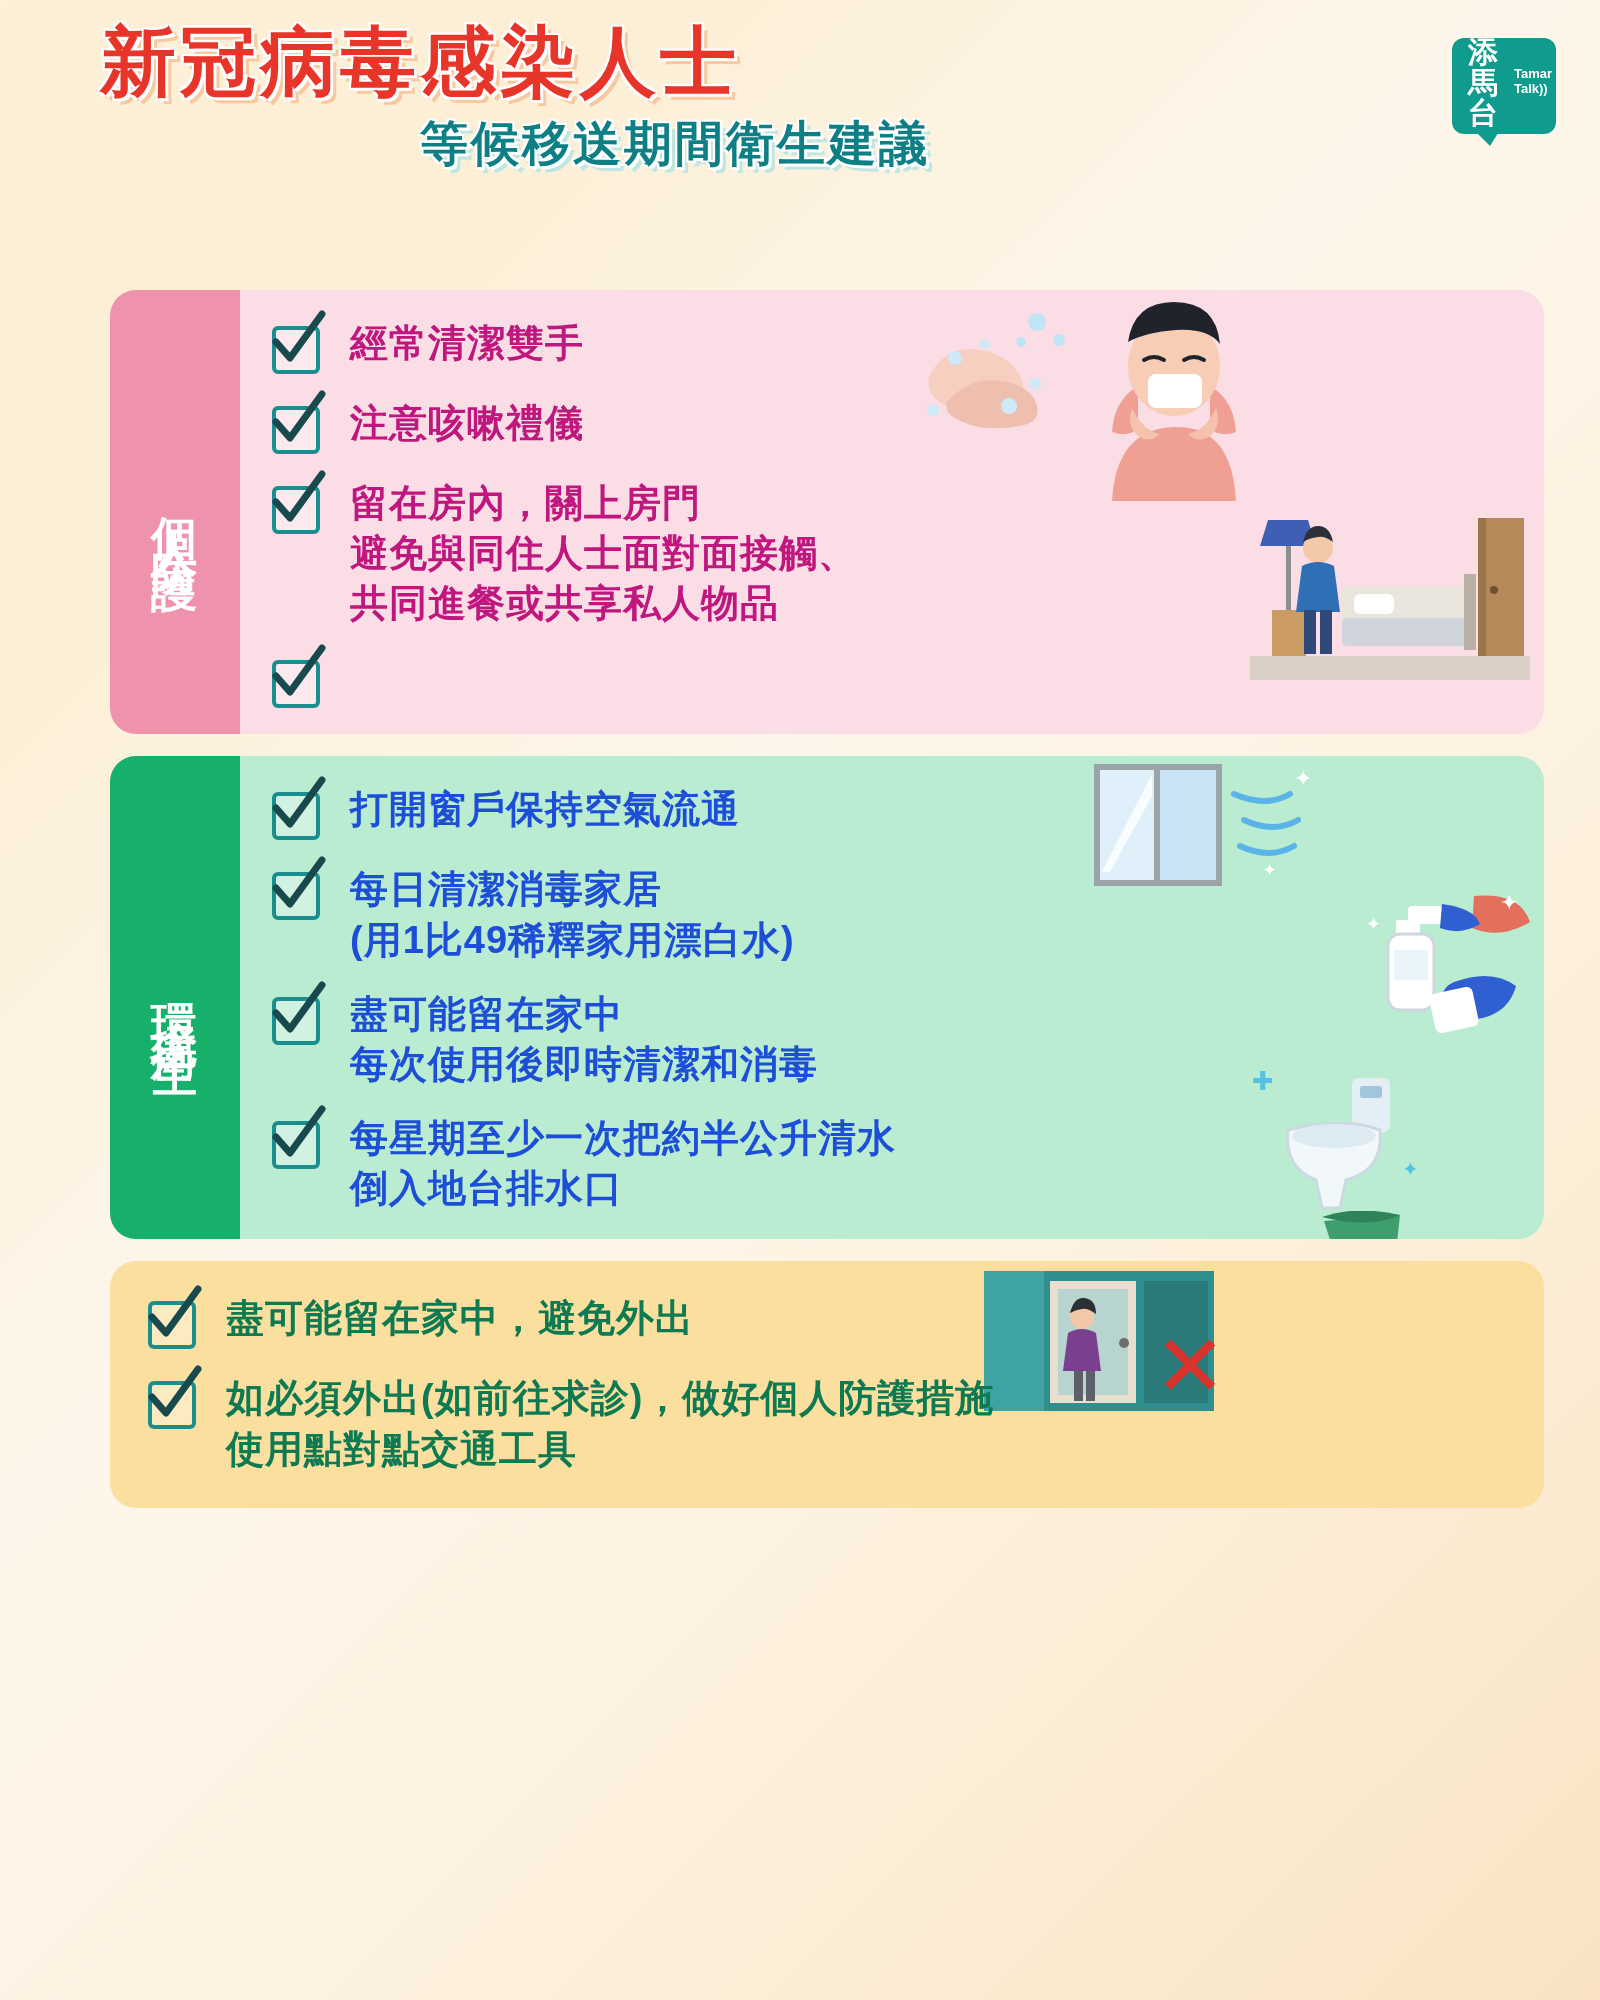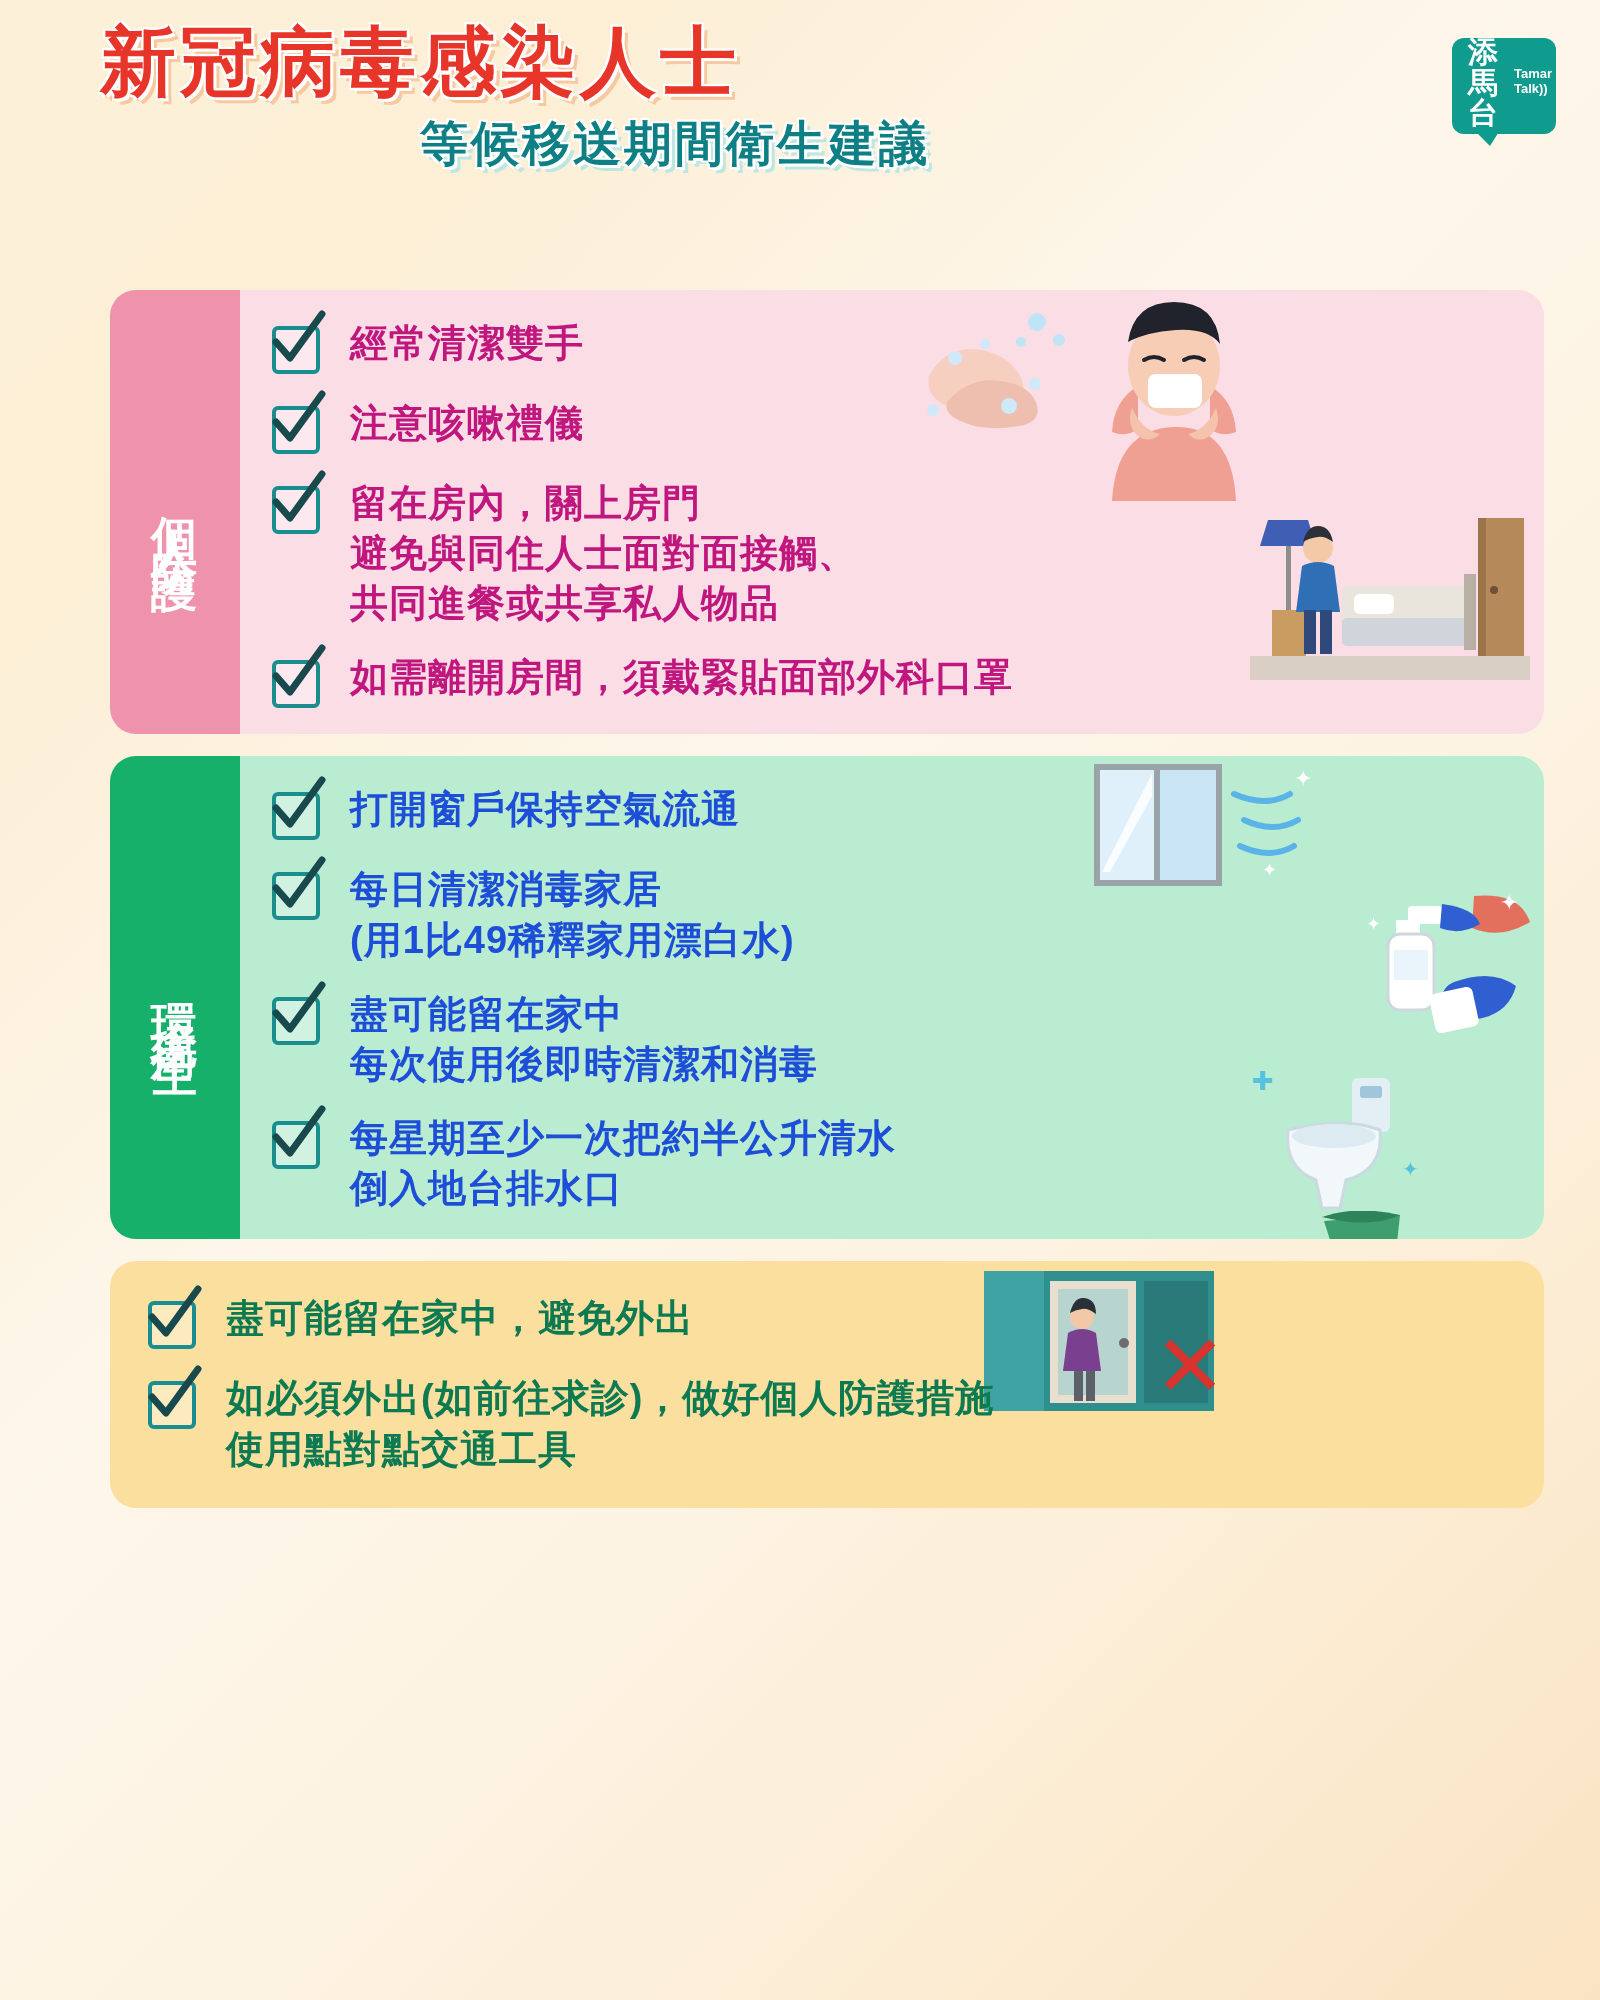--- a/index.html
+++ b/index.html
@@ -321,21 +321,20 @@
 共同進餐或共享私人物品</div>
     </div>
 
     <div class="item">
       <div class="check">
         <div class="box"></div>
         <svg class="tick" viewBox="0 0 62 62">
             <path d="M10 32 L24 48 L56 4" stroke="#17494d" stroke-width="7" fill="none" stroke-linecap="round" stroke-linejoin="round"></path>
           </svg>
       </div>
-      <div class="item-text">如需離開房間，須戴緊貼面部外科口罩</div>
     </div>
 
   </div>
 </div>
 
 <div class="section sec-env">
   <div class="sec-label">
     <span>環境衛生</span>
   </div>
   <div class="sec-body">

